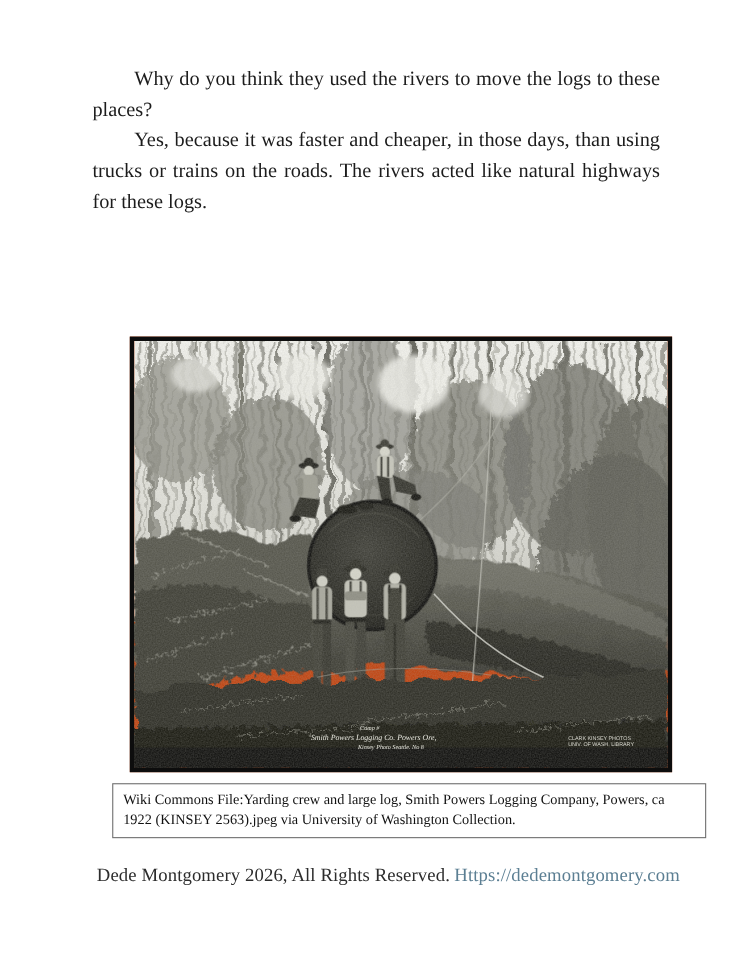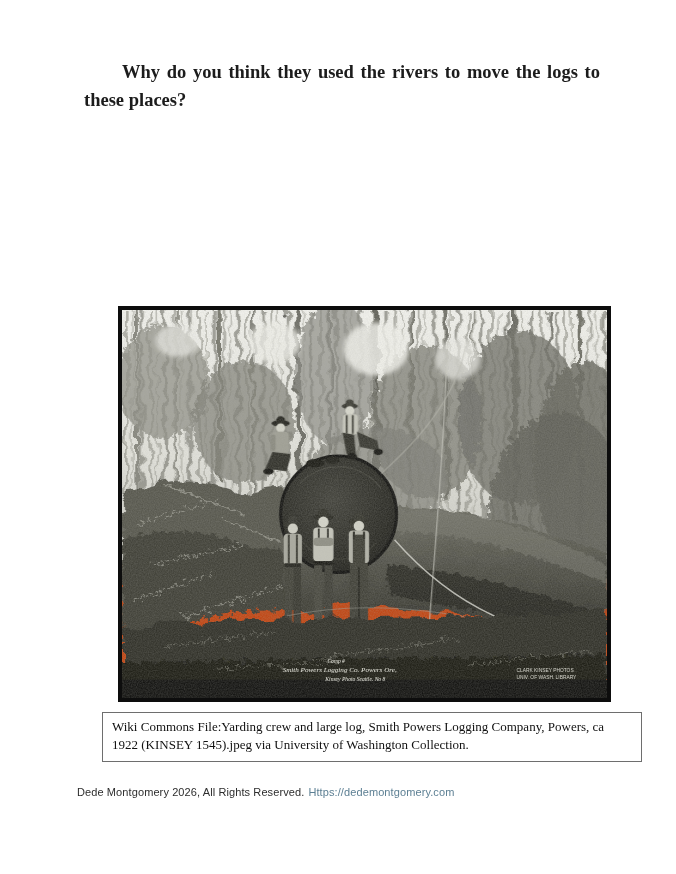--- a/index.html
+++ b/index.html
@@ -19,21 +19,20 @@
   }
   .body-text {
     position: absolute;
     left: 84px;
     top: 58px;
     width: 516px;
     font-size: 18.5px;
     line-height: 28px;
     color: #1c1c1c;
     text-align: justify;
-    font-weight: bold;
   }
   .body-text p {
     margin: 0;
     text-indent: 38px;
   }
   .body-text p.para-gap {
     margin-top: 10px;
   }
   .photo-frame {
     position: absolute;
@@ -58,24 +57,24 @@
     box-sizing: border-box;
     border: 1px solid #6e6e6e;
     padding: 5px 9px 7px 9px;
     font-size: 13px;
     line-height: 18px;
     color: #111111;
     background: #ffffff;
   }
   .footer {
     position: absolute;
-    left: 77px;
+    left: 88px;
     top: 786px;
-    font-family: Liberation Sans, sans-serif;
-    font-size: 11px;
+    font-family: Liberation Serif, serif;
+    font-size: 17px;
     color: #2d2d2d;
     letter-spacing: 0.1px;
   }
   .footer a {
     color: #5c7f93;
     text-decoration: none;
     margin-left: 4px;
   }
   .hand-text {
     font-family: "Liberation Serif", serif;
@@ -87,20 +86,21 @@
     fill: #d8d8cf;
   }
 </style>
 </head>
 <body>
 
 <div class="page">
 
   <div class="body-text">
     <p>Why do you think they used the rivers to move the logs to these places?</p>
+    <p>Yes, because it was faster and cheaper, in those days, than using trucks or trains on the roads. The rivers acted like natural highways for these logs.</p>
   </div>
 
   <div class="photo-frame">
     <svg viewBox="0 0 477 380" preserveAspectRatio="none">
       <defs>
         <linearGradient id="sky" x1="0" y1="0" x2="0" y2="1">
           <stop offset="0" stop-color="#f6f6f1"></stop>
           <stop offset="0.6" stop-color="#e3e3dc"></stop>
           <stop offset="1" stop-color="#c9c9c1"></stop>
         </linearGradient>
@@ -299,20 +299,20 @@
         <text class="hand-text" x="202" y="346" font-size="5.5">Camp #</text>
         <text class="hand-text" x="158" y="355" font-size="7">Smith Powers Logging Co. Powers Ore,</text>
         <text class="hand-text" x="200" y="363" font-size="5.5">Kinsey Photo Seattle.  No 8</text>
         <text class="stamp-text" x="388" y="355" font-size="4.8">CLARK KINSEY PHOTOS</text>
         <text class="stamp-text" x="388" y="361" font-size="4.8">UNIV. OF WASH. LIBRARY</text>
       </g>
     </svg>
   </div>
 
   <div class="caption-box">
-    <span>Wiki Commons File:Yarding crew and large log, Smith Powers Logging Company, Powers, ca 1922 (KINSEY 1545).jpeg via University of Washington Collection.</span>
+    <span>Wiki Commons File:Yarding crew and large log, Smith Powers Logging Company, Powers, ca 1922 (KINSEY 2563).jpeg via University of Washington Collection.</span>
   </div>
 
   <div class="footer">
     <span>Dede Montgomery 2026, All Rights Reserved.</span><a href="#">Https://dedemontgomery.com</a>
   </div>
 
 </div>
 
 </body></html>

